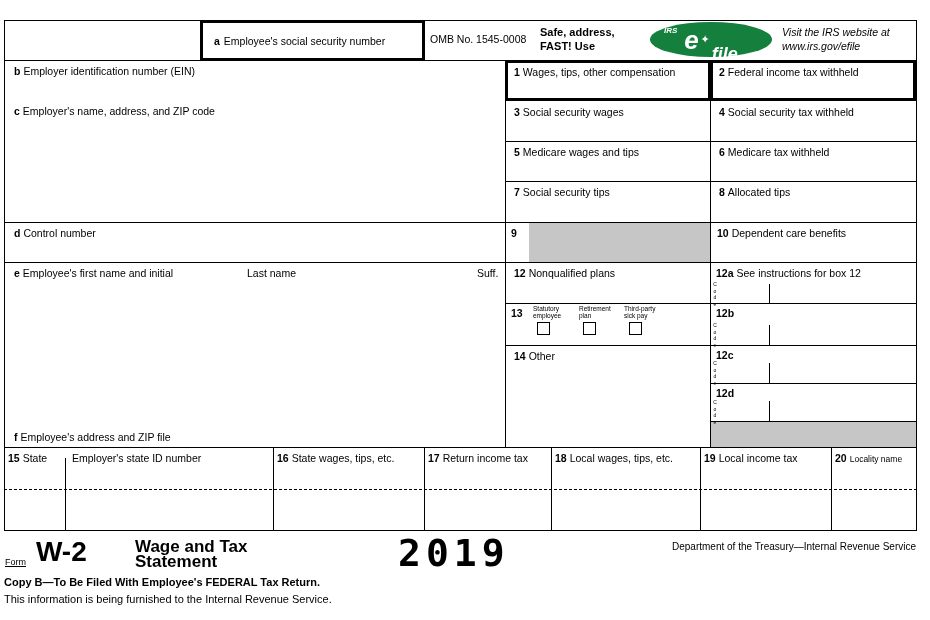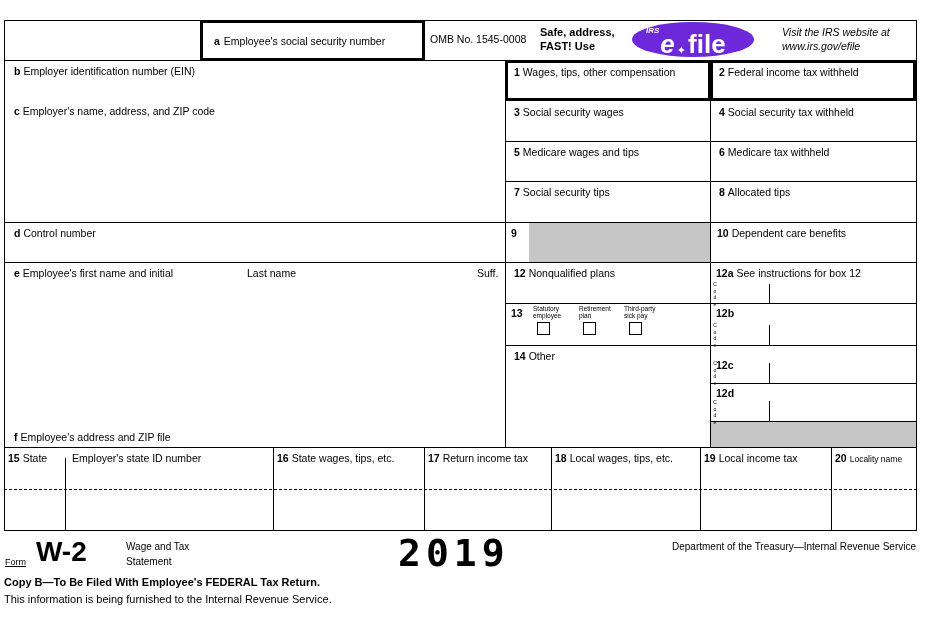--- a/index.html
+++ b/index.html
@@ -15,35 +15,35 @@
   .vl { position:absolute; width:1px; background:var(--line,#000); }
   .dashed { position:absolute; height:0; border-top:1px dashed var(--line,#000); }
   .thick { position:absolute; border:3px solid var(--line,#000); background:transparent; }
   .gray { position:absolute; background:var(--gray,#c6c6c6); }
   .lbl { position:absolute; font-size:10.5px; line-height:12px; white-space:nowrap; }
   .lbl .num { font-weight:bold; margin-right:3px; }
   .boxa-inner { display:flex; align-items:center; height:100%; padding-left:11px; font-size:10.5px; }
   .boxa-inner .num { font-weight:bold; margin-right:4px; }
   .hdr-bold { position:absolute; font-size:11px; font-weight:bold; line-height:13.5px; white-space:nowrap; }
   .hdr-italic { position:absolute; font-size:10.5px; font-style:italic; line-height:13.5px; white-space:nowrap; }
-  .efile { position:absolute; left:632px; top:22px; width:122px; height:35px;
-    background:#6d28d9; border-radius:50%; display:flex; align-items:flex-end;
+  .efile { position:absolute; left:650px; top:22px; width:122px; height:35px;
+    background:#15803d; border-radius:50%; display:flex; align-items:center;
     justify-content:center; color:#fff; }
   .efile-irs { position:absolute; left:14px; top:4px; font-size:8px; font-style:italic; font-weight:bold; }
   .efile-e { font-size:26px; font-weight:bold; font-style:italic; line-height:1; }
   .efile-star { font-size:11px; margin:0 2px; }
-  .efile-file { font-size:26px; font-weight:bold; line-height:1;margin-top:28px; }
+  .efile-file { font-size:18px; font-weight:bold; font-style:italic; line-height:1;margin-top:28px; }
   .code { position:absolute; writing-mode:vertical-rl; text-orientation:upright;
     font-size:5px; line-height:6px; letter-spacing:0.5px; }
   .cb { position:absolute; width:13px; height:13px; border:1px solid #000; background:#fff; }
   .cbl { position:absolute; font-size:6.5px; line-height:7px; white-space:normal; }
   .sm { font-size:8.5px; }
   .form-word { position:absolute; left:5px; top:557px; font-size:9px;text-decoration:underline; }
   .w2 { position:absolute; left:36px; top:536px; font-size:28px; font-weight:bold;text-align:right; }
-  .w2-title { position:absolute; left:126px; top:539px; font-size:10px; font-weight:normal; line-height:15px; }
+  .w2-title { position:absolute; left:135px; top:539px; font-size:17px; font-weight:bold; line-height:15px; }
   .year { position:absolute; left:398px; top:531px; font-size:38px; font-weight:bold;
     font-family:"DejaVu Sans Mono",monospace; letter-spacing:5px; }
   .dept { position:absolute; right:14px; top:541px; font-size:10px; }
   .copy { position:absolute; left:4px; top:576px; font-size:11px; font-weight:bold; }
   .info { position:absolute; left:4px; top:593px; font-size:11px; }
 </style>
 </head>
 <body>
 
 <div class="page">
@@ -166,21 +166,21 @@
   </div>
 
   <div class="lbl" style="left:716px;top:267px">
     <span class="num">12a</span><span>See instructions for box 12</span>
   </div>
   <div class="code" style="left:712px;top:281px">Code</div>
   <div class="lbl" style="left:716px;top:307px">
     <span class="num">12b</span>
   </div>
   <div class="code" style="left:712px;top:322px">Code</div>
-  <div class="lbl" style="left:716px;top:359px">
+  <div class="lbl" style="left:716px;top:349px">
     <span class="num">12c</span>
   </div>
   <div class="code" style="left:712px;top:360px">Code</div>
   <div class="lbl" style="left:716px;top:387px">
     <span class="num">12d</span>
   </div>
   <div class="code" style="left:712px;top:399px">Code</div>
 
   <div class="lbl" style="left:511px;top:307px">
     <span class="num">13</span>

